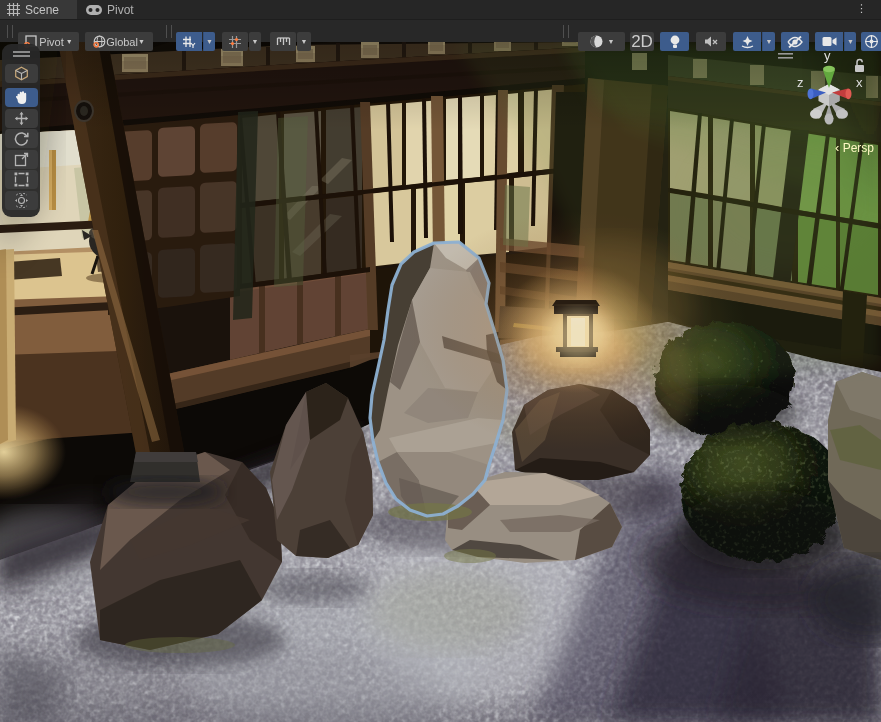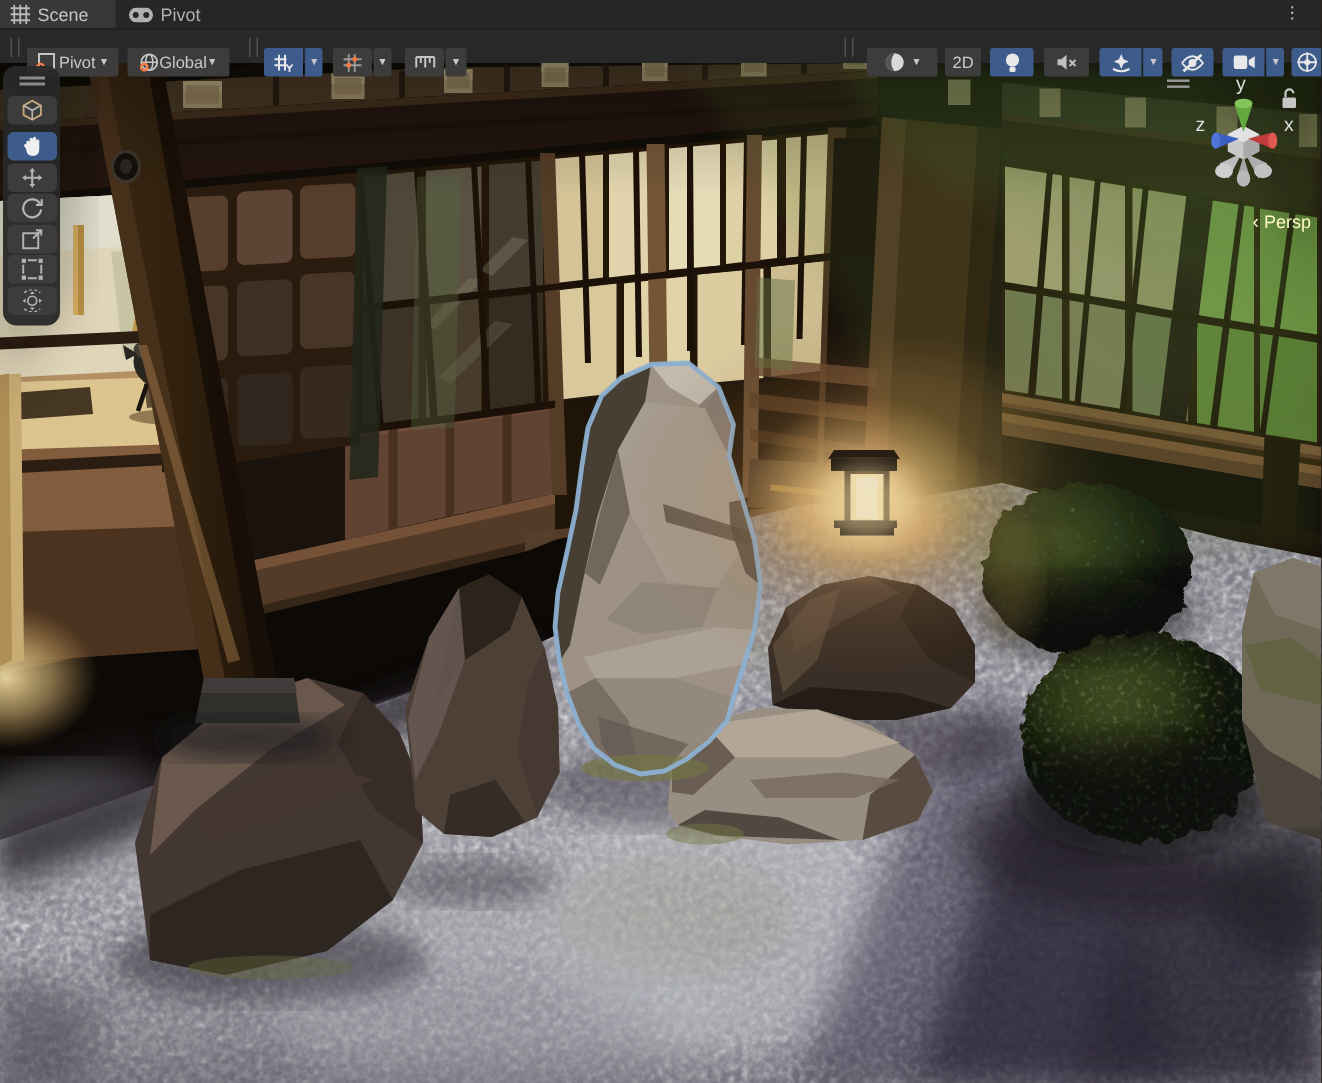--- a/index.html
+++ b/index.html
@@ -448,21 +448,21 @@
     </div>
 
  <div class="grip" style="left:563px"></div>
  <div class="btn" style="left:578px;width:47px">
    <svg width="15" height="15" viewBox="0 0 15 15">
         <circle cx="7.5" cy="7.5" r="6" fill="#d8d8d8"></circle>
         <path d="M7.5 1.5 a6 6 0 0 0 0 12 a9 9 0 0 1 0 -12" fill="#555"></path>
       </svg>
    <span style="margin-left:4px;font-size:7px">▼</span>
     </div>
- <div class="btn" style="left:630px;width:24px;color:#cccccc;font-size:11px">2D</div>
+ <div class="btn" style="left:630px;width:24px;color:#cccccc;font-size:17px">2D</div>
  <div class="btn blue" style="left:660px;width:29px">
    <svg width="12" height="14" viewBox="0 0 12 14">
         <circle cx="6" cy="5" r="4.4" fill="#e8e8e8"></circle>
         <rect x="4" y="9.5" width="4" height="3.5" rx="1" fill="#e8e8e8"></rect>
       </svg>
     </div>
  <div class="btn" style="left:696px;width:30px">
    <svg width="14" height="13" viewBox="0 0 14 13">
         <path d="M1 4.5 H3.5 L7 1.5 V11.5 L3.5 8.5 H1 z" fill="#c0c0c0"></path>
         <path d="M9 5 l4 4 M13 5 l-4 4" stroke="#c0c0c0" stroke-width="1.3"></path>

